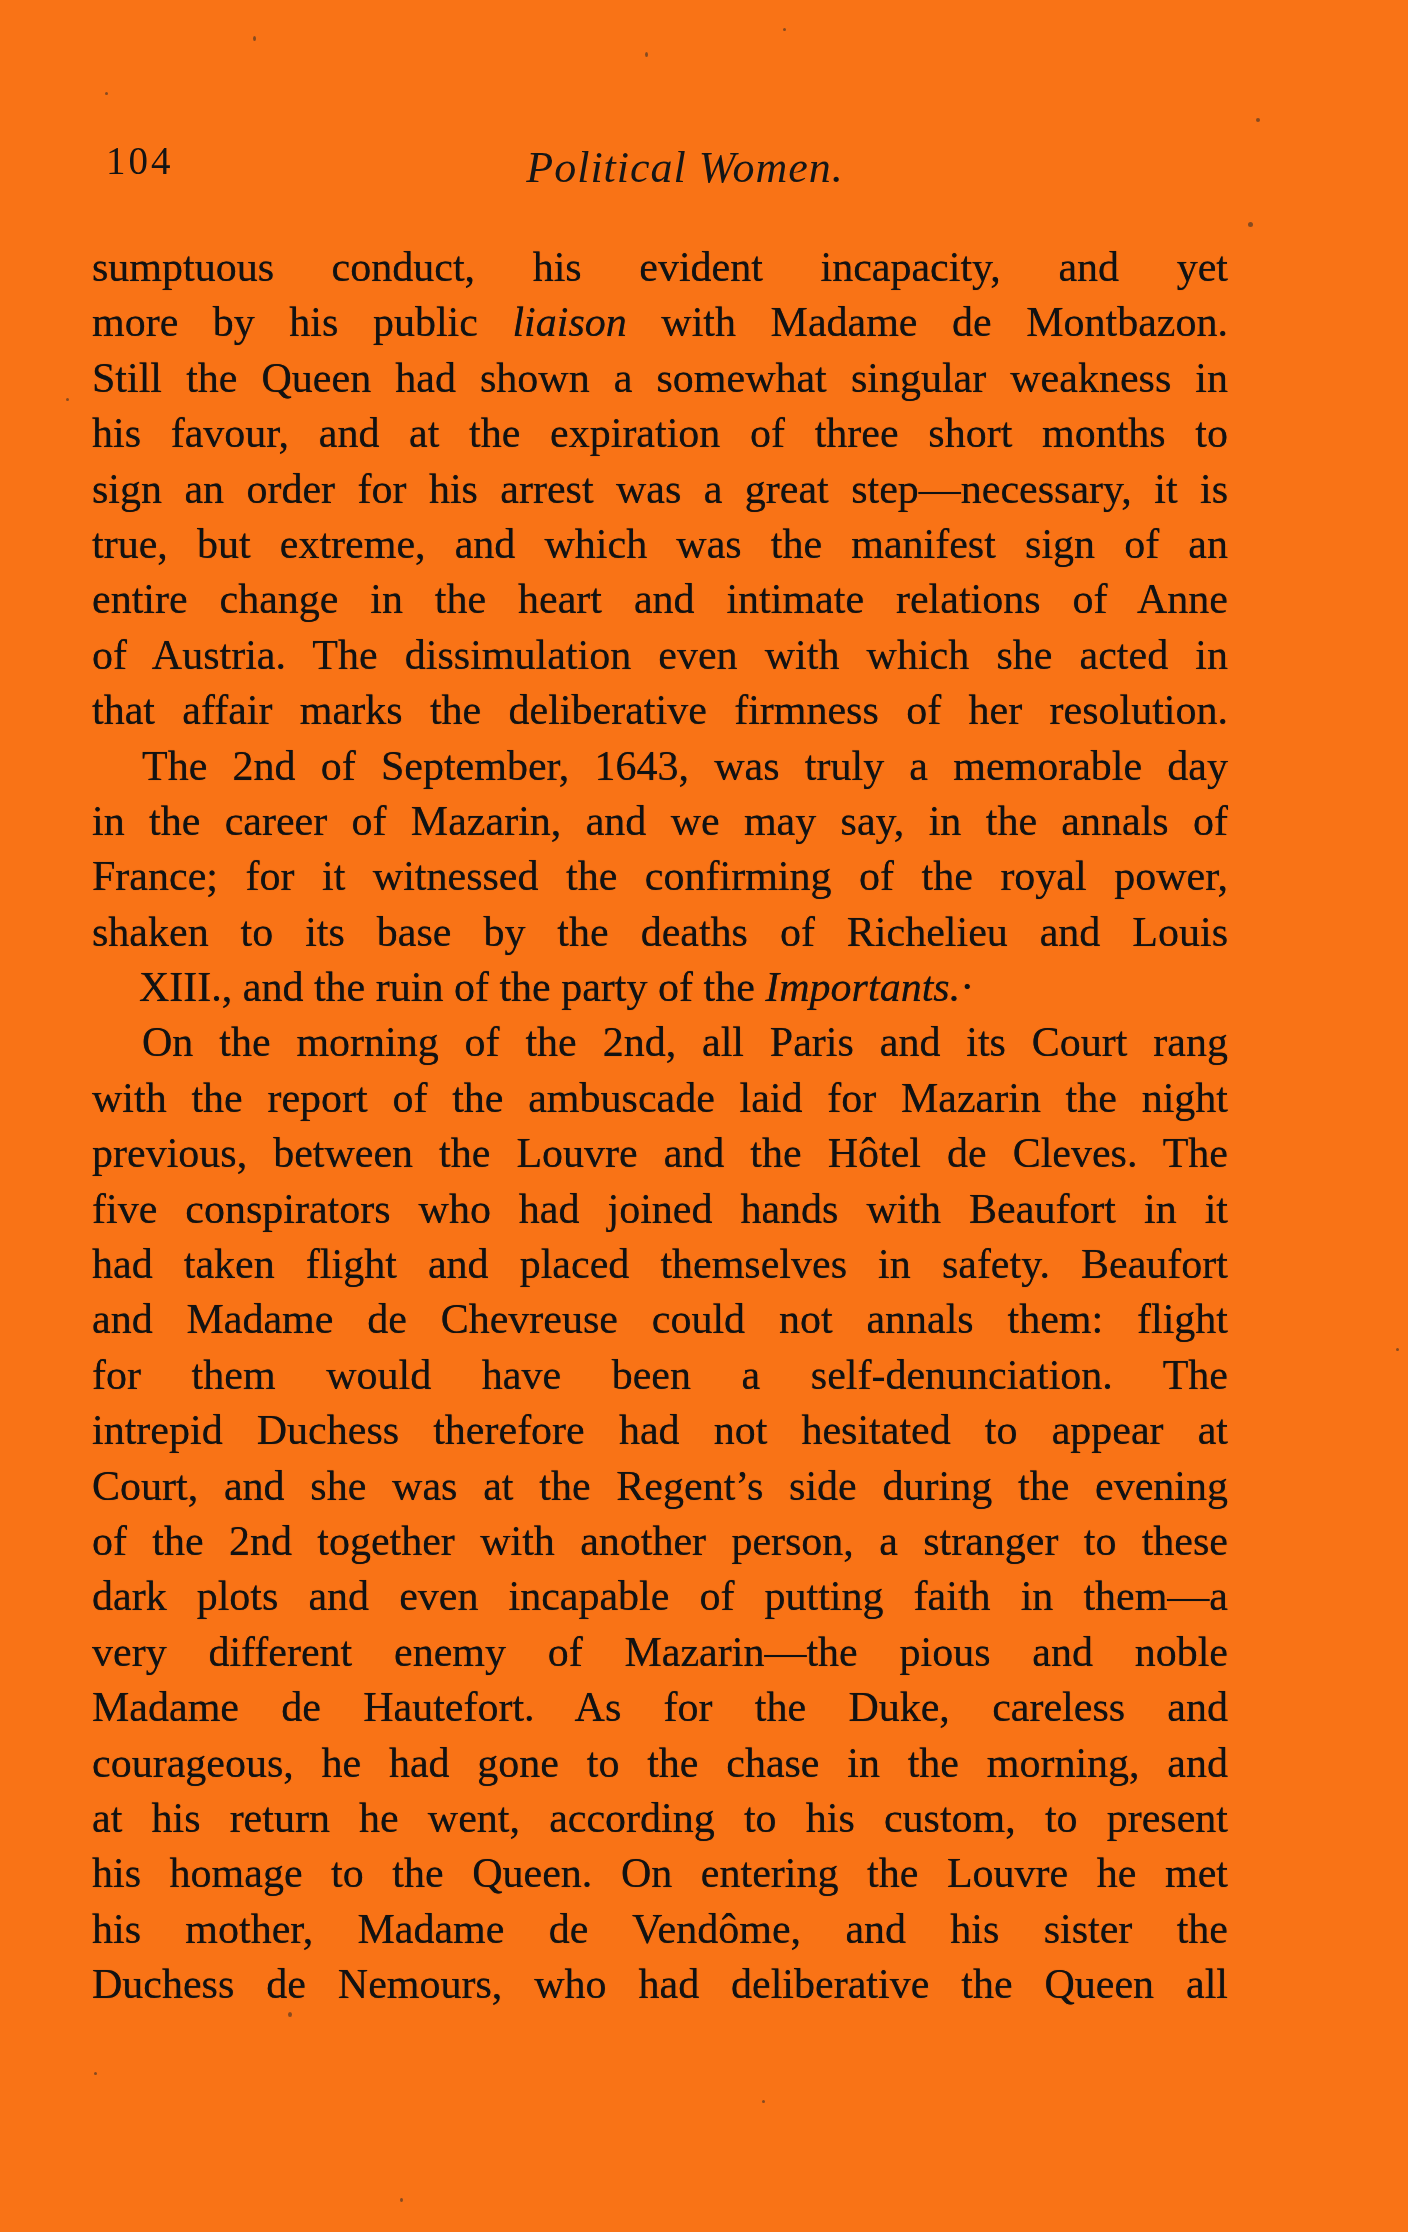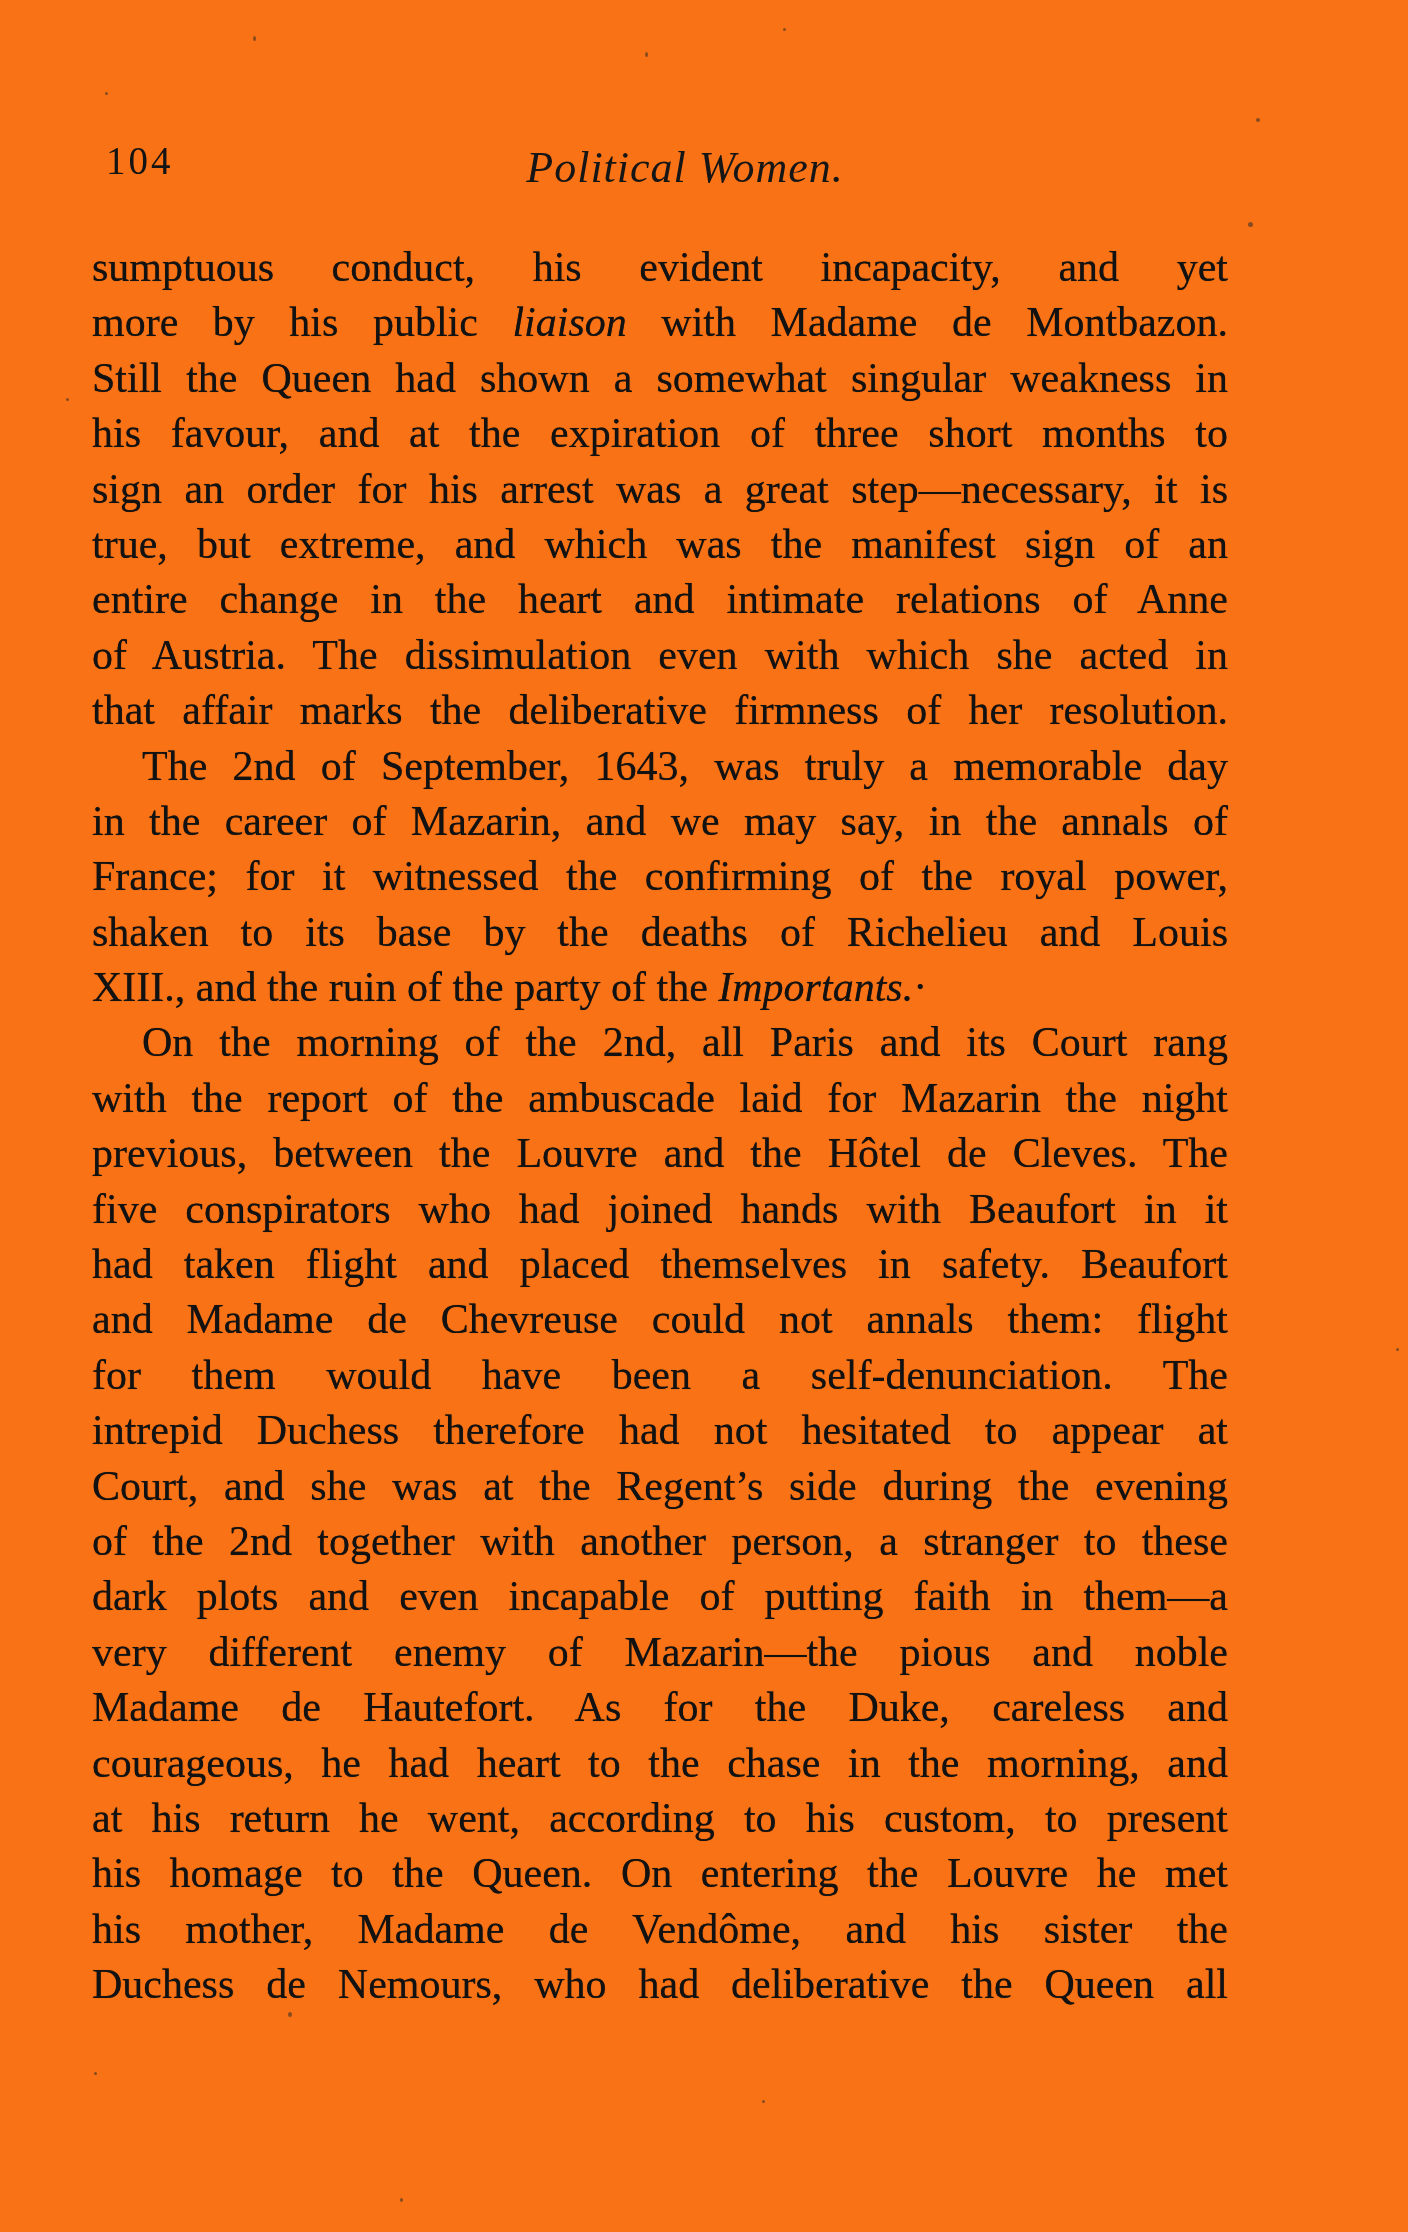--- a/index.html
+++ b/index.html
@@ -46,21 +46,21 @@
     text-shadow: 0 0 0.7px rgba(10,10,10,0.75);
   }
   .line {
     text-align: justify;
     text-align-last: justify;
     white-space: normal;
     height: 55.4px;
     overflow: visible;
     font-family: Liberation Serif, serif;
   }
-  .line.para-end { text-align-last: left; }
+  .line.para-end { text-align-last: left; margin-left: 47px; }
   .line.indent { text-indent: 50px; }
   .line em { font-style: italic; }
   
   .speck {
     position: absolute;
     background: #2a2a2a;
     border-radius: 50%;
     opacity: 0.55;
   }
 </style>
@@ -95,21 +95,21 @@
       <div class="line"><span>five conspirators who had joined hands with Beaufort in it</span></div>
       <div class="line"><span>had taken flight and placed themselves in safety.  Beaufort</span></div>
       <div class="line"><span>and Madame de Chevreuse could not annals them: flight</span></div>
       <div class="line"><span>for them would have been a self-denunciation.  The</span></div>
       <div class="line"><span>intrepid Duchess therefore had not hesitated to appear at</span></div>
       <div class="line"><span>Court, and she was at the Regent’s side during the evening</span></div>
       <div class="line"><span>of the 2nd together with another person, a stranger to these</span></div>
       <div class="line"><span>dark plots and even incapable of putting faith in them—a</span></div>
       <div class="line"><span>very different enemy of Mazarin—the pious and noble</span></div>
       <div class="line"><span>Madame de Hautefort.  As for the Duke, careless and</span></div>
-      <div class="line"><span>courageous, he had heart to the chase in the morning, and</span></div>
+      <div class="line"><span>courageous, he had gone to the chase in the morning, and</span></div>
       <div class="line"><span>at his return he went, according to his custom, to present</span></div>
       <div class="line"><span>his homage to the Queen.  On entering the Louvre he met</span></div>
       <div class="line"><span>his mother, Madame de Vendôme, and his sister the</span></div>
       <div class="line"><span>Duchess de Nemours, who had deliberative the Queen all</span></div>
     </main>
 
   <div class="speck" style="left:783px; top:28px;  width:3px; height:3px;"></div>
   <div class="speck" style="left:253px; top:36px;  width:3px; height:5px;"></div>
   <div class="speck" style="left:645px; top:52px;  width:3px; height:5px;"></div>
   <div class="speck" style="left:105px; top:92px;  width:3px; height:3px;"></div>

